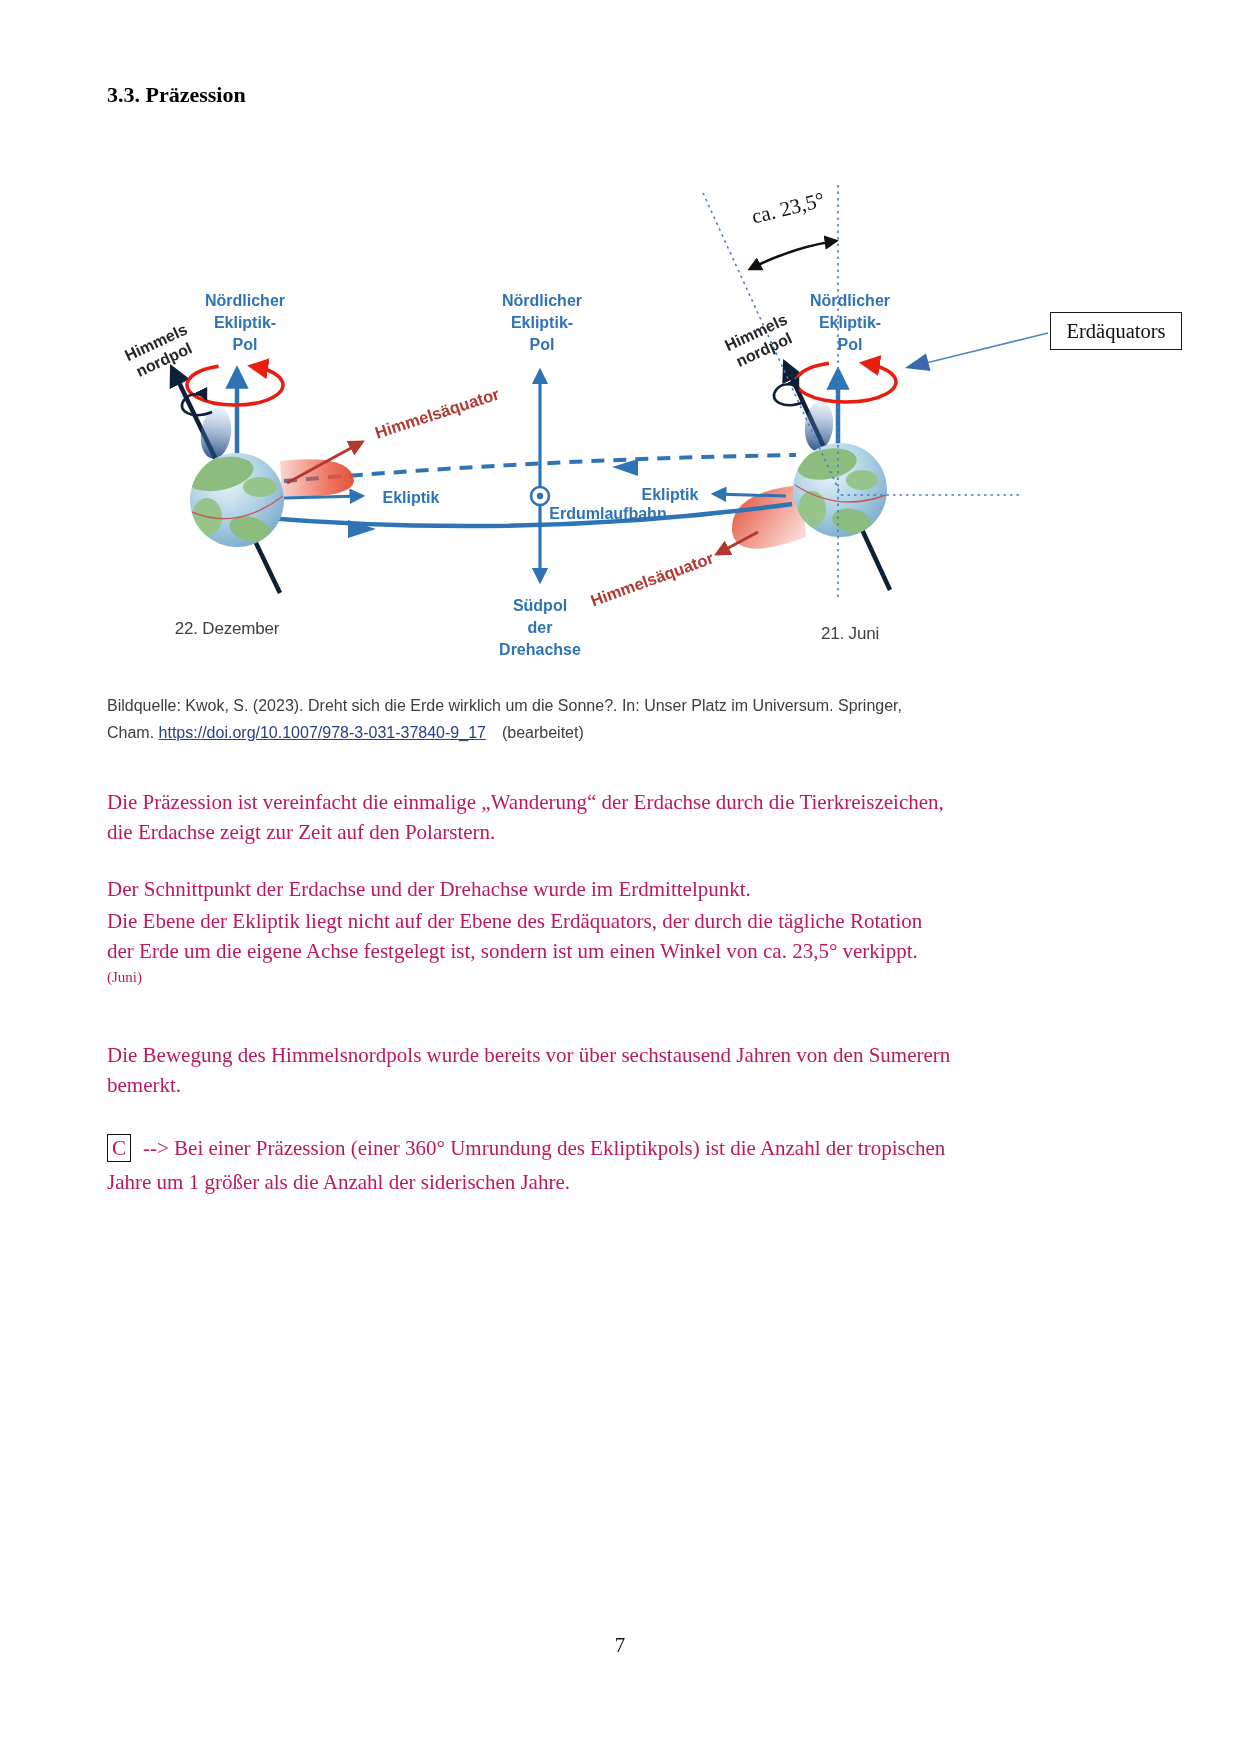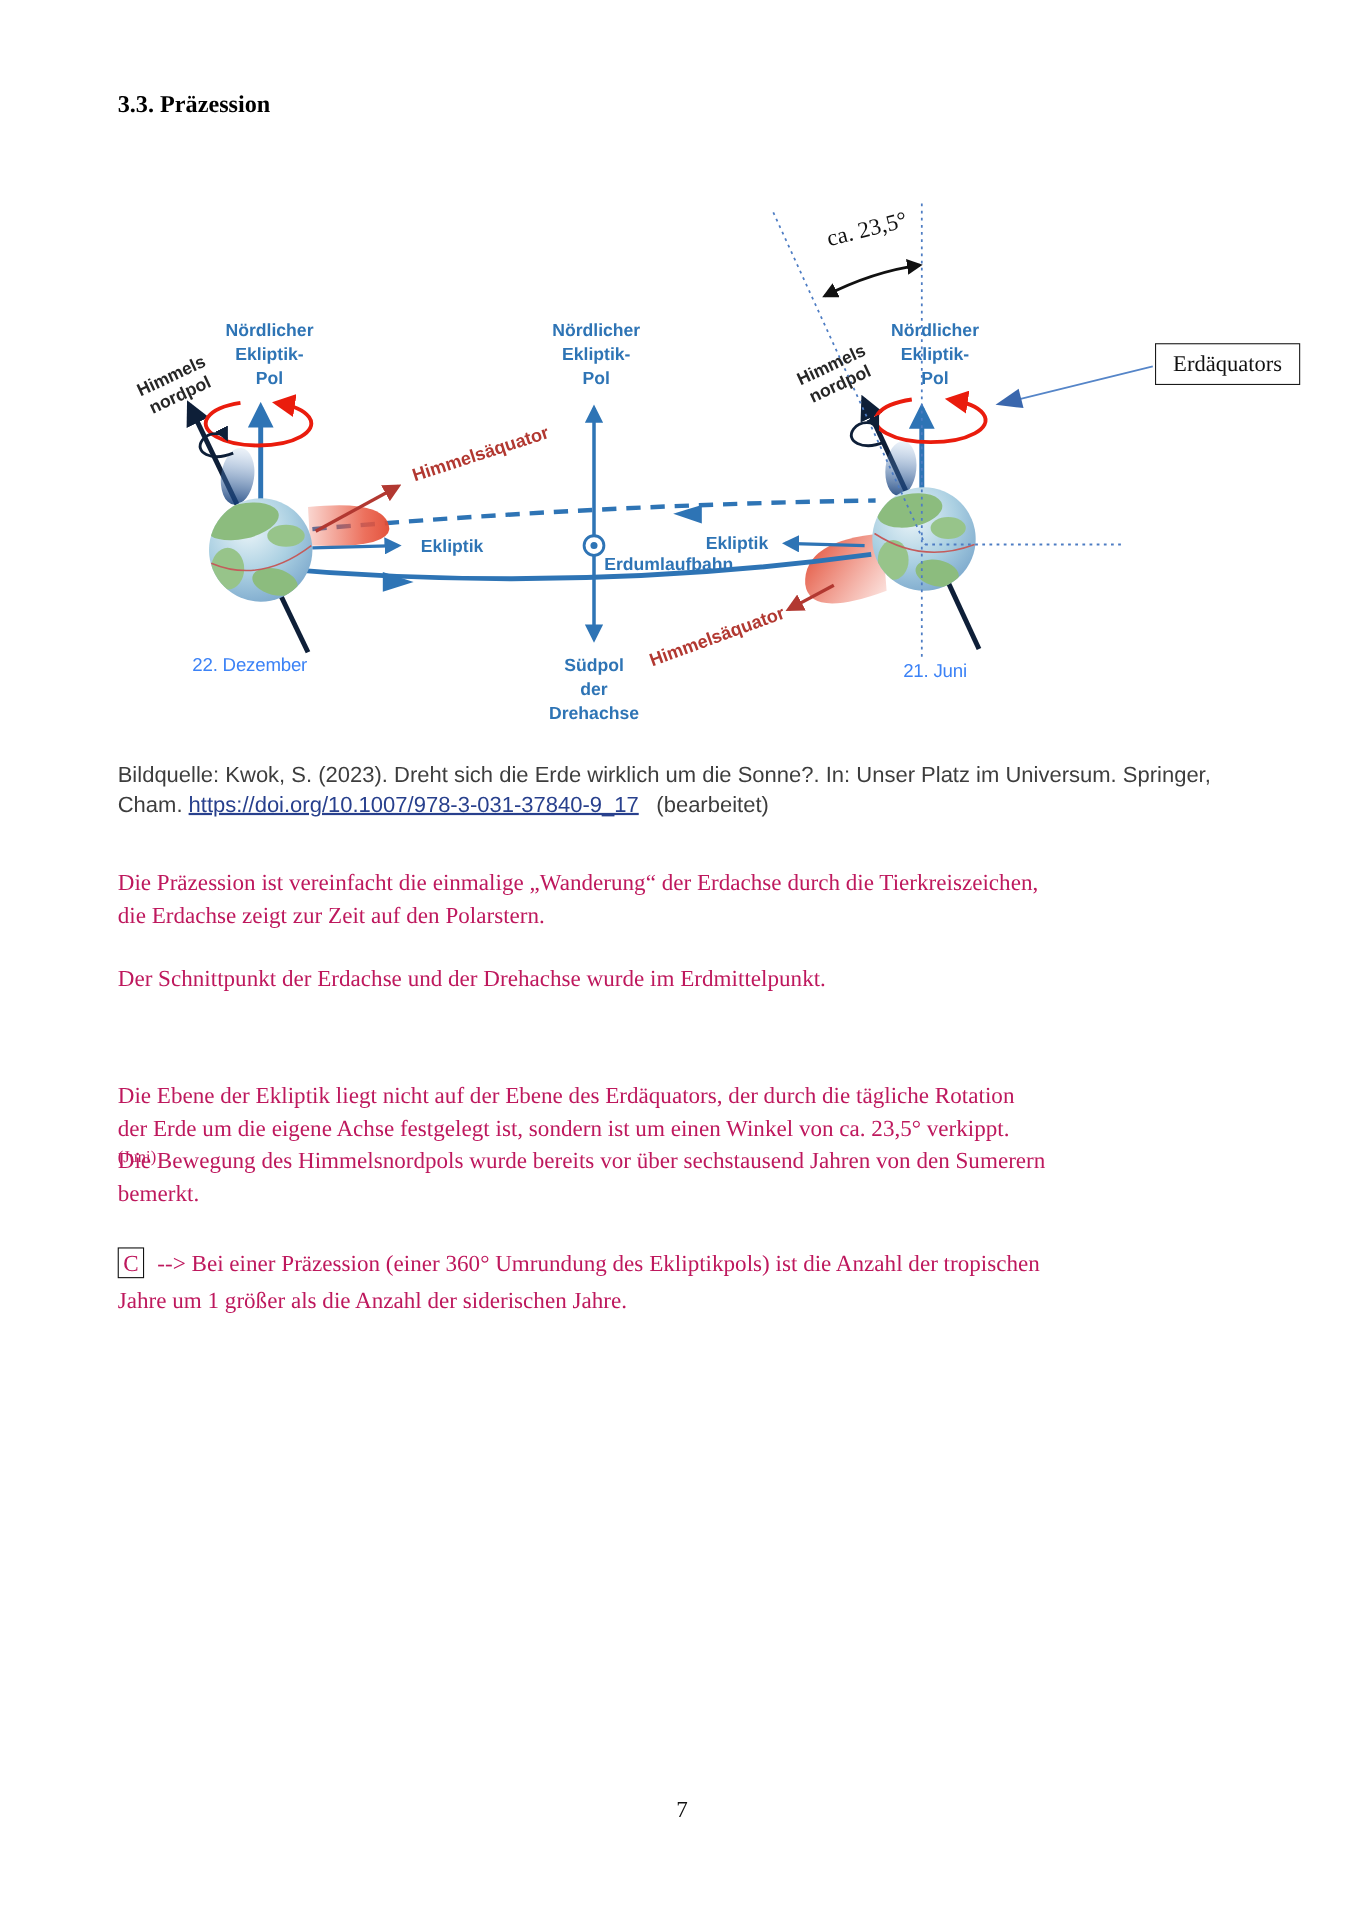--- a/index.html
+++ b/index.html
@@ -10,21 +10,21 @@
            font-family:"Liberation Serif",serif;color:#000;}
 
   
   .diagram{position:absolute;left:100px;top:165px;width:1085px;height:505px;margin:0;}
   .fig-svg{position:absolute;left:0;top:0;}
   .fig-label{position:absolute;font-family:"Liberation Sans",sans-serif;font-weight:700;
              color:var(--figure-blue,#2e74b5);font-size:16px;line-height:22px;text-align:center;
              white-space:pre-line;transform:translate(-50%,-50%);}
   .lbl-black{color:#262626;font-weight:600;line-height:19px;}
   .lbl-red{color:var(--figure-red,#b23831);font-size:16.5px;}
-  .lbl-date{color:#3b82f6;font-weight:500;font-size:17px;letter-spacing:-0.2px;white-space:nowrap;}
+  .lbl-date{color:#404040;font-weight:500;font-size:17px;letter-spacing:-0.2px;white-space:nowrap;margin-top:24px;}
   .rot-m25{transform:translate(-50%,-50%) rotate(-25deg);}
   .rot-m18{transform:translate(-50%,-50%) rotate(-18deg);}
   .rot-m20{transform:translate(-50%,-50%) rotate(-20deg);}
   .rot-m14{transform:translate(-50%,-50%) rotate(-14deg);}
   .angle-label{font-family:"Liberation Serif",serif;font-weight:400;color:#111;font-size:21px;white-space:nowrap;}
   .praez-box{position:absolute;left:950px;top:147px;width:130px;height:36px;border:1.6px solid #1a1a1a;
              font-family:"Liberation Serif",serif;font-size:20.5px;line-height:36px;text-align:center;color:#111;}
 
   .sBlue{stroke:var(--figure-blue,#2e74b5);}
   .fBlue{fill:var(--figure-blue,#2e74b5);}
@@ -33,21 +33,21 @@
   .sBright{stroke:var(--figure-bright-red,#ea1c0d);}
   .fBright{fill:var(--figure-bright-red,#ea1c0d);}
   .sDark{stroke:var(--axis-dark,#0e1f38);}
   .fDark{fill:var(--axis-dark,#0e1f38);}
   .sDot{stroke:var(--dotted-blue,#4d7cc3);stroke-width:1.6;stroke-dasharray:2.5 4;}
 
   
   .textblock{position:absolute;left:107px;width:1040px;font-size:21px;line-height:30px;
              white-space:pre-line;color:#be185d;}
   .citation{position:absolute;left:107px;top:692px;width:1040px;
-            font-family:"Liberation Sans",sans-serif;font-size:20px;line-height:27px;color:#3d3d3d;}
+            font-family:"Liberation Sans",sans-serif;font-size:16px;line-height:27px;color:#3d3d3d;}
   .cit-link{color:var(--link-blue,#28408d);text-decoration:underline;cursor:pointer;}
   .cit-suffix{margin-left:16px;}
   .wiki{display:block;font-size:15px;line-height:20px;margin-top:1px;}
   .p5{line-height:34px;}
   .cbox{display:inline-block;border:1.3px solid #111;min-width:16px;padding:0 3px;text-align:center;
         line-height:26px;margin-right:12px;}
   .pagenum{position:absolute;left:0;top:1633px;width:100%;text-align:center;font-size:21px;color:#111;}
 </style>
 </head>
 <body>
@@ -195,21 +195,21 @@
   </figure>
 
   <div class="citation">
     <div>Bildquelle: Kwok, S. (2023). Dreht sich die Erde wirklich um die Sonne?. In: Unser Platz im Universum. Springer,</div>
     <div><span>Cham. </span><a class="cit-link">https://doi.org/10.1007/978-3-031-37840-9_17</a><span class="cit-suffix">(bearbeitet)</span></div>
   </div>
 
   <p class="textblock" style="top:766px;">Die Präzession ist vereinfacht die einmalige „Wanderung“ der Erdachse durch die Tierkreiszeichen,
 die Erdachse zeigt zur Zeit auf den Polarstern.</p>
   <p class="textblock" style="top:853px;">Der Schnittpunkt der Erdachse und der Drehachse wurde im Erdmittelpunkt.</p>
-  <div class="textblock" style="top:951px;">
+  <div class="textblock" style="top:876px;">
     <span>Die Ebene der Ekliptik liegt nicht auf der Ebene des Erdäquators, der durch die tägliche Rotation
 der Erde um die eigene Achse festgelegt ist, sondern ist um einen Winkel von ca. 23,5° verkippt.</span>
     <span class="wiki">(Juni)</span>
   </div>
   <p class="textblock" style="top:1019px;">Die Bewegung des Himmelsnordpols wurde bereits vor über sechstausend Jahren von den Sumerern
 bemerkt.</p>
   <div class="textblock p5" style="top:1097px;">
     <span class="cbox">C</span><span>--&gt; Bei einer Präzession (einer 360° Umrundung des Ekliptikpols) ist die Anzahl der tropischen
 Jahre um 1 größer als die Anzahl der siderischen Jahre.</span>
   </div>

